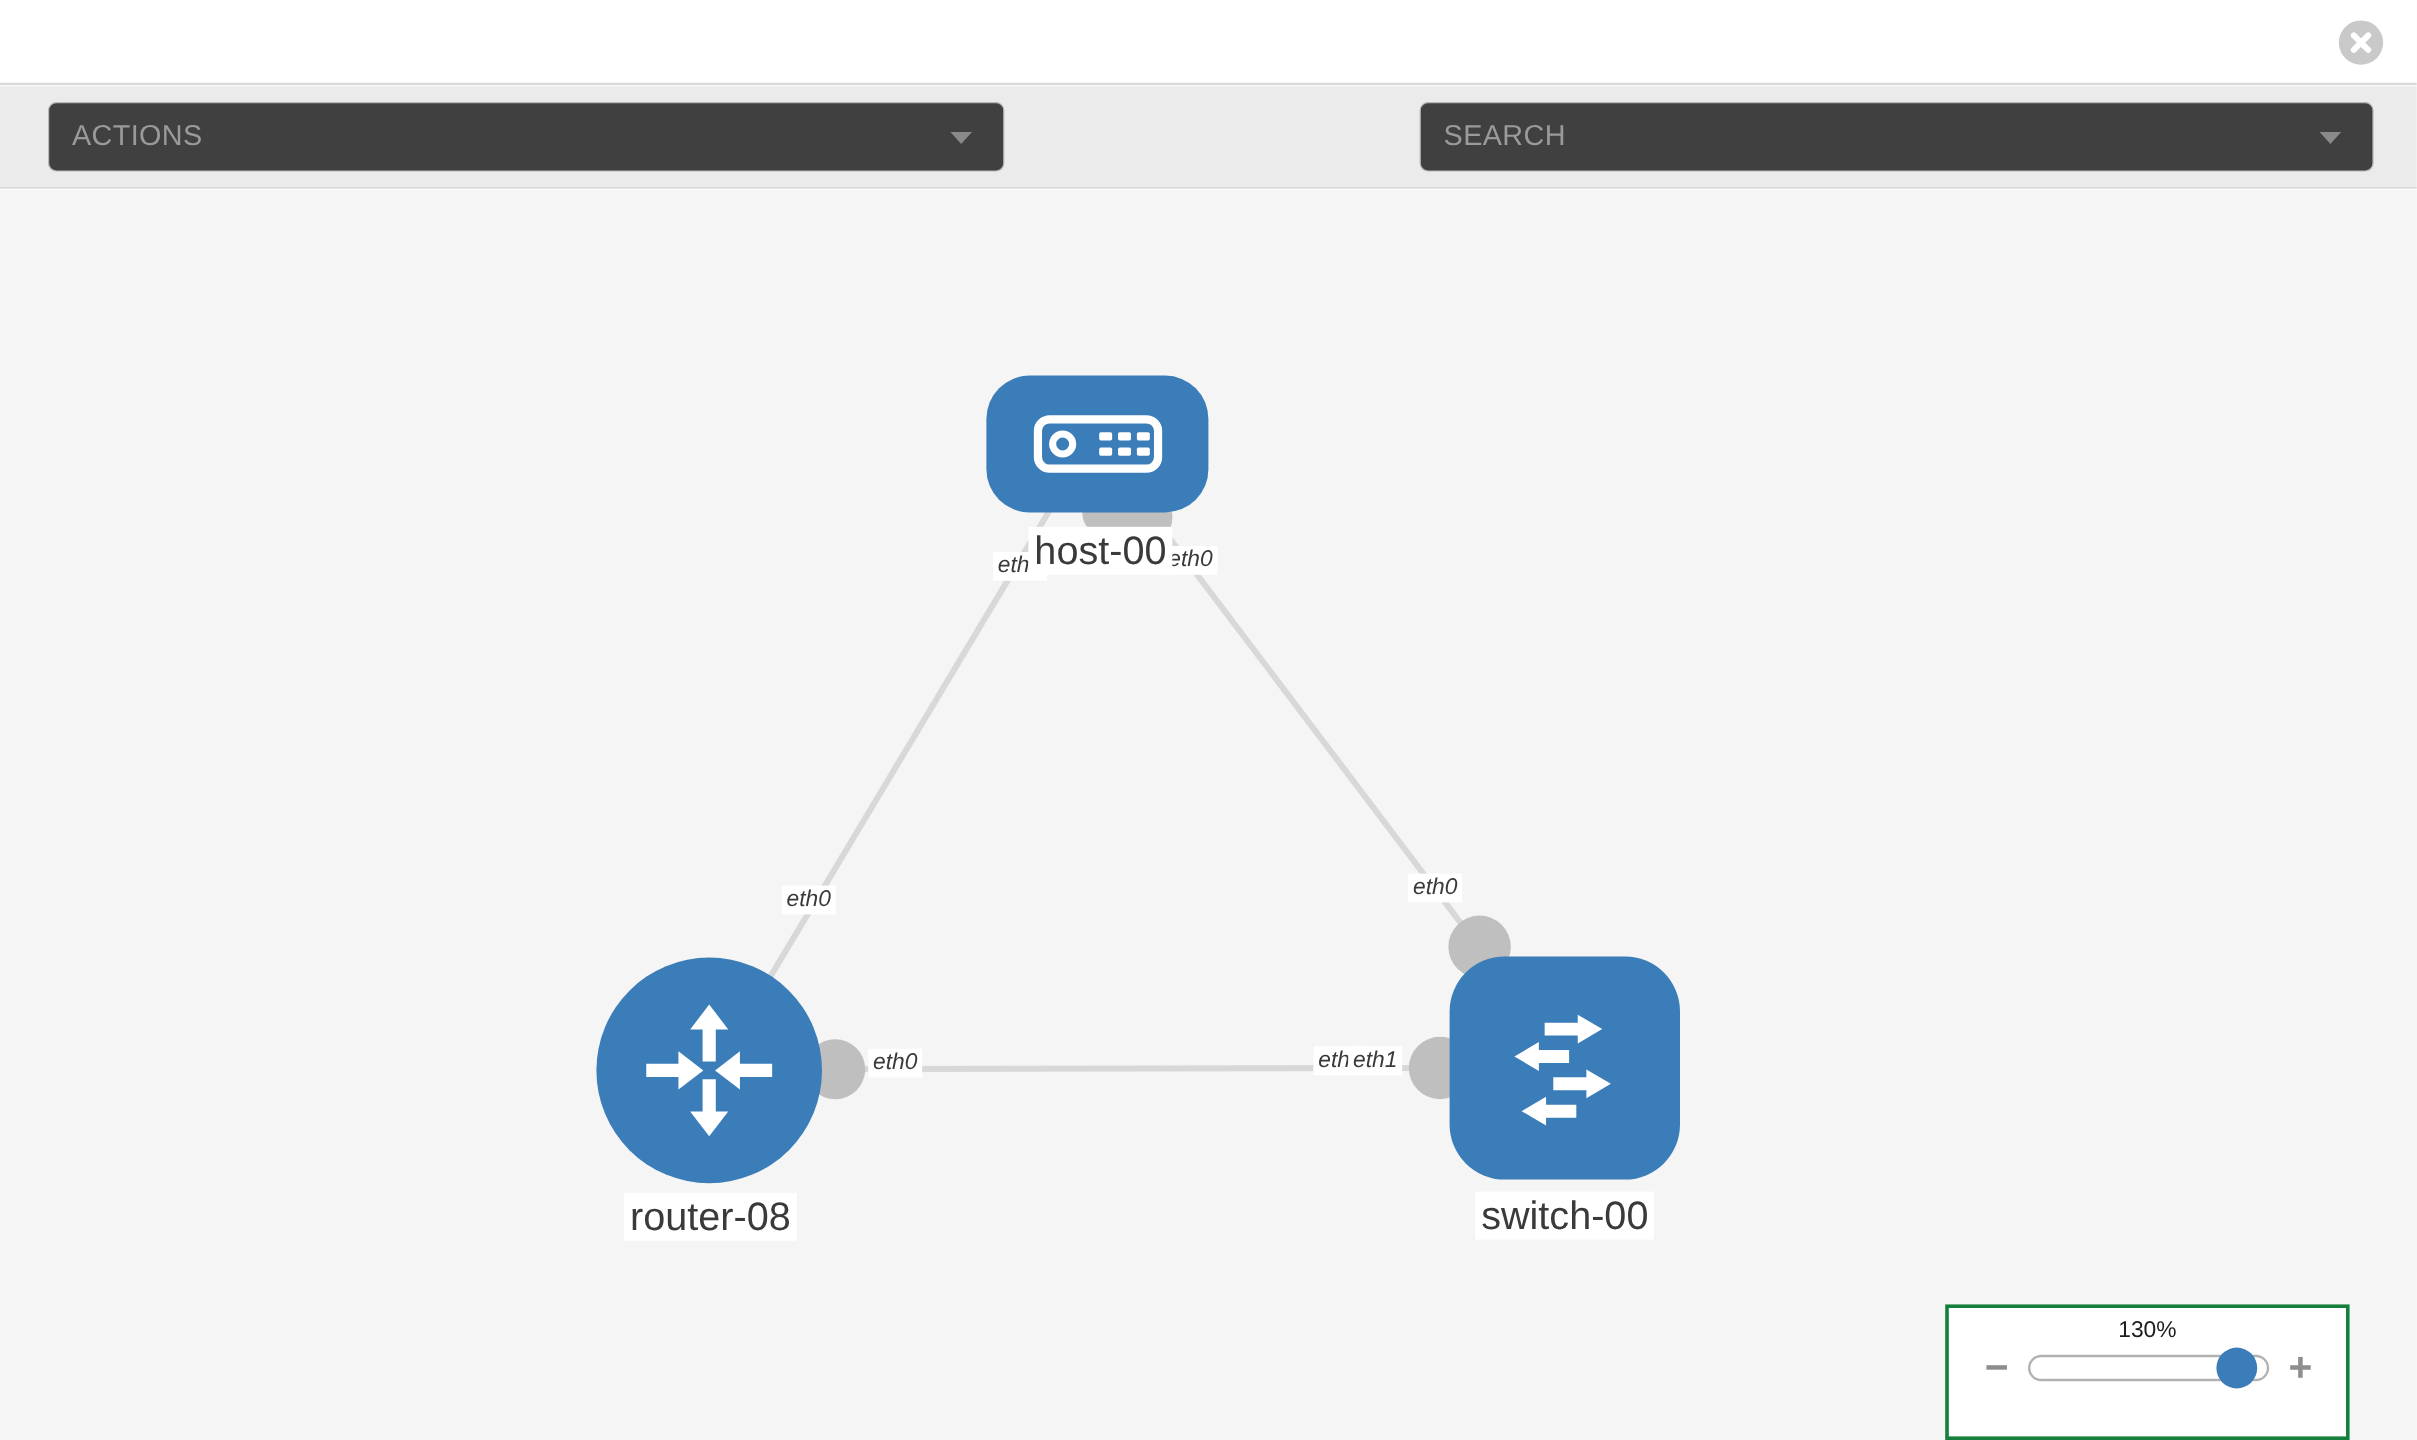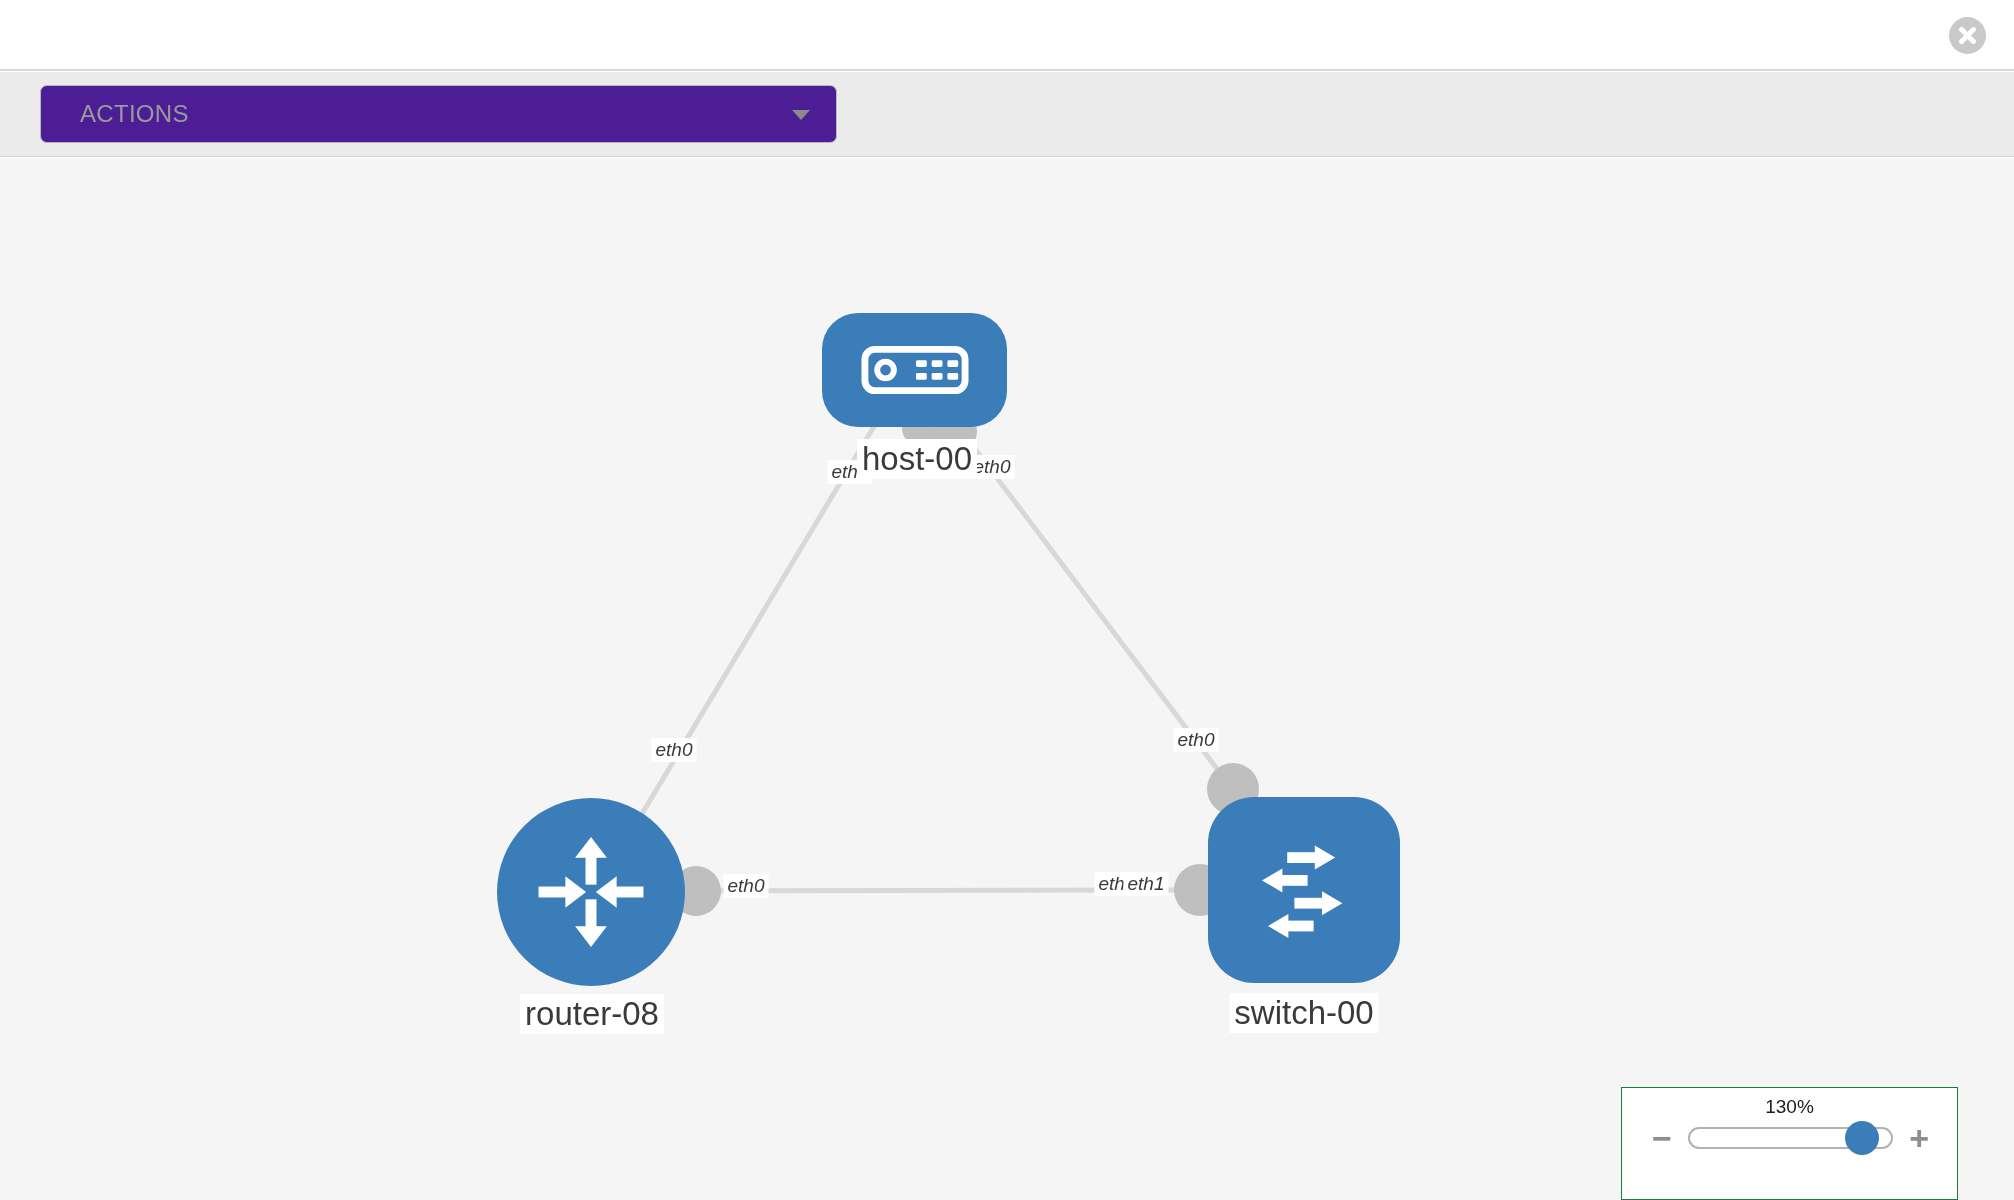--- a/index.html
+++ b/index.html
@@ -23,23 +23,23 @@
     border-radius:50%; background:#c9c9c9; border:none; cursor:pointer;
     display:flex; align-items:center; justify-content:center;
   }
 
   
   .toolbar {
     position:absolute; left:0; top:72px; width:2014px; height:85px;
     background:#ebebeb; border-bottom:1px solid #d2d2d2;
   }
   .select-box {
-    position:absolute; top:13px; height:58px; background:#4c1d95;
+    position:absolute; top:13px; height:58px; background:#404040;
     border:1px solid #b8b8b8; border-radius:7px;
-    display:flex; align-items:center; cursor:pointer;padding-left:20px;
+    display:flex; align-items:center; cursor:pointer;
   }
   .select-box .select-text {
     padding-left:19px; font-size:24px; color:#9a9a9a; letter-spacing:.3px;
   }
   .caret {
     position:absolute; right:26px; top:50%; margin-top:-4px;
     width:0; height:0;
     border-left:9px solid transparent; border-right:9px solid transparent;
     border-top:10px solid #8a8a8a;
   }
@@ -73,21 +73,21 @@
     background:#ffffff; color:#3a3a3a; white-space:nowrap;
   }
   .node-name { font-size:33px; padding:1px 5px; }
   .eth-label { font-size:19px; padding:1px 4px;font-style:italic; }
   .eth-under { z-index:3; }
   .eth-over  { z-index:4; }
 
   
   .zoom-panel {
     position:absolute; left:1621px; top:1087px; width:337px; height:113px;
-    background:#ffffff; border:1px solid #15803d; z-index:5;
+    background:#ffffff; border:3px solid #15803d; z-index:5;
   }
   .zoom-level {
     text-align:center; margin-top:8px; font-size:19px; color:#1d1d1d;
   }
   .zoom-row {
     display:flex; align-items:center; padding:6px 24px 0 26px;
   }
   .zoom-btn {
     background:none; border:none; font-size:34px; font-weight:bold;
     color:#8e8e8e; cursor:pointer; line-height:28px; padding:0 4px;
@@ -125,20 +125,24 @@
     <svg width="34" height="34" viewBox="0 0 512 512">
       <path fill="#8a9097" d="M507.73 109.1c-2.24-9.03-13.54-12.09-20.12-5.51l-74.36 74.36-67.88-11.31-11.31-67.88 74.36-74.36c6.62-6.62 3.43-17.9-5.66-20.16-47.38-11.74-99.55.91-136.58 37.93-39.64 39.64-50.55 97.1-34.05 147.2L18.74 402.76c-24.99 24.99-24.99 65.51 0 90.5 24.99 24.99 65.51 24.99 90.5 0l213.21-213.21c50.12 16.71 107.47 5.68 147.37-34.22 37.07-37.07 49.7-89.32 37.91-136.73zM64 472c-13.25 0-24-10.75-24-24 0-13.26 10.75-24 24-24s24 10.74 24 24c0 13.25-10.75 24-24 24z"></path>
     </svg>
   </button>
   <button class="tool-icon-btn key-btn">
     <svg width="34" height="34" viewBox="0 0 512 512">
       <path fill="#8a9097" transform="scale(-1,1) translate(-512,0)" d="M512 176.001C512 273.203 433.202 352 336 352c-11.22 0-22.19-1.062-32.827-3.069l-24.012 27.014A23.999 23.999 0 0 1 261.223 384H224v40c0 13.255-10.745 24-24 24h-40v40c0 13.255-10.745 24-24 24H24c-13.255 0-24-10.745-24-24v-78.059c0-6.365 2.529-12.47 7.029-16.971l161.802-161.802C163.108 215.846 160 196.271 160 176 160 78.798 238.797.001 335.999 0 433.488-.001 512 78.511 512 176.001zM336 128c0 26.51 21.49 48 48 48s48-21.49 48-48-21.49-48-48-48-48 21.49-48 48z"></path>
     </svg>
   </button>
 
+  <div class="select-box search-box">
+    <span class="select-text">SEARCH</span>
+    <span class="caret"></span>
+  </div>
 </div>
 
 <div class="canvas">
 
   <svg class="edges-svg" width="2014" height="1042" viewBox="0 0 2014 1042">
 
     <line x1="882" y1="255" x2="594" y2="736" stroke="#d8d8d8" stroke-width="5"></line>
     <line x1="950" y1="258" x2="1233" y2="632" stroke="#d8d8d8" stroke-width="5"></line>
     <line x1="660" y1="733" x2="1210" y2="732" stroke="#d8d8d8" stroke-width="5"></line>
 

